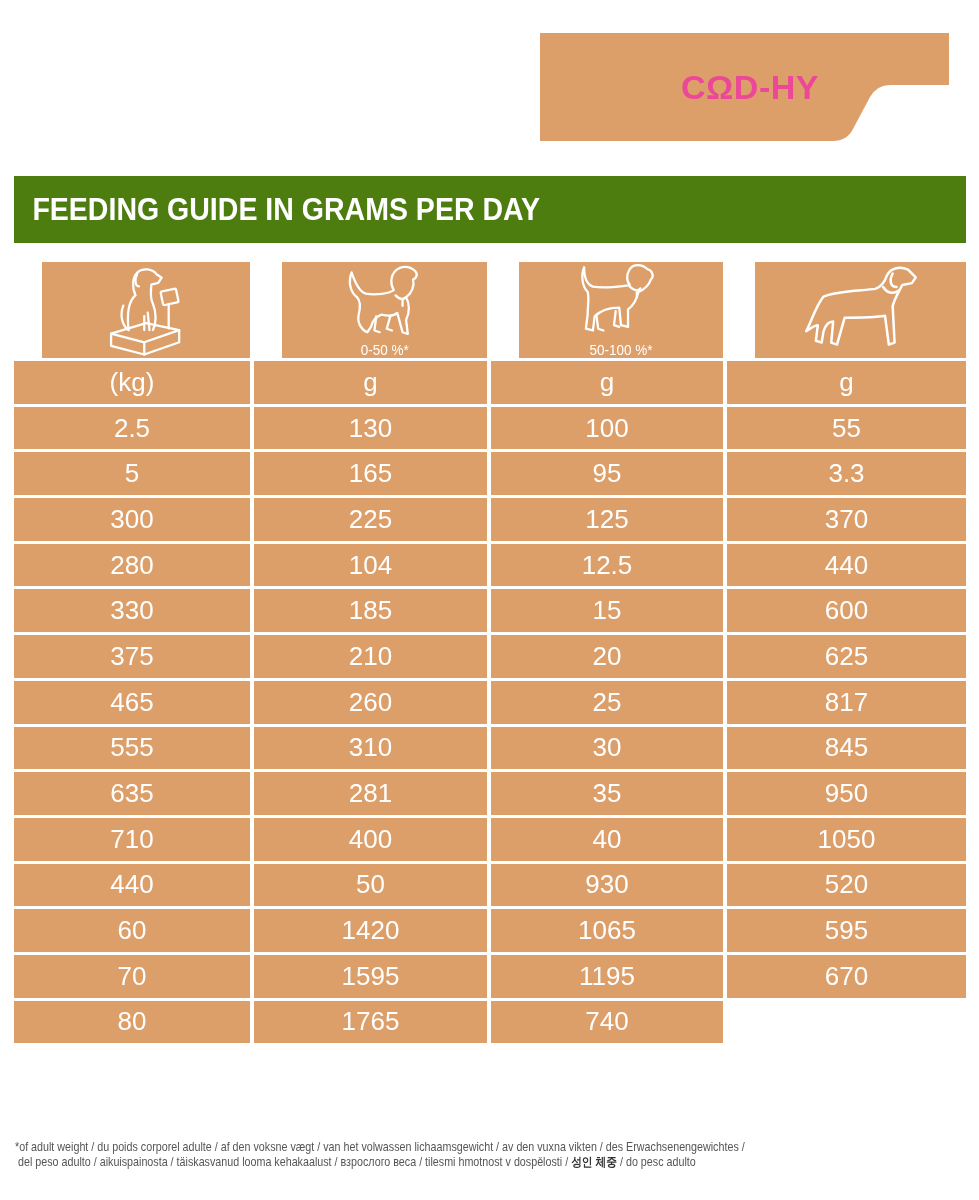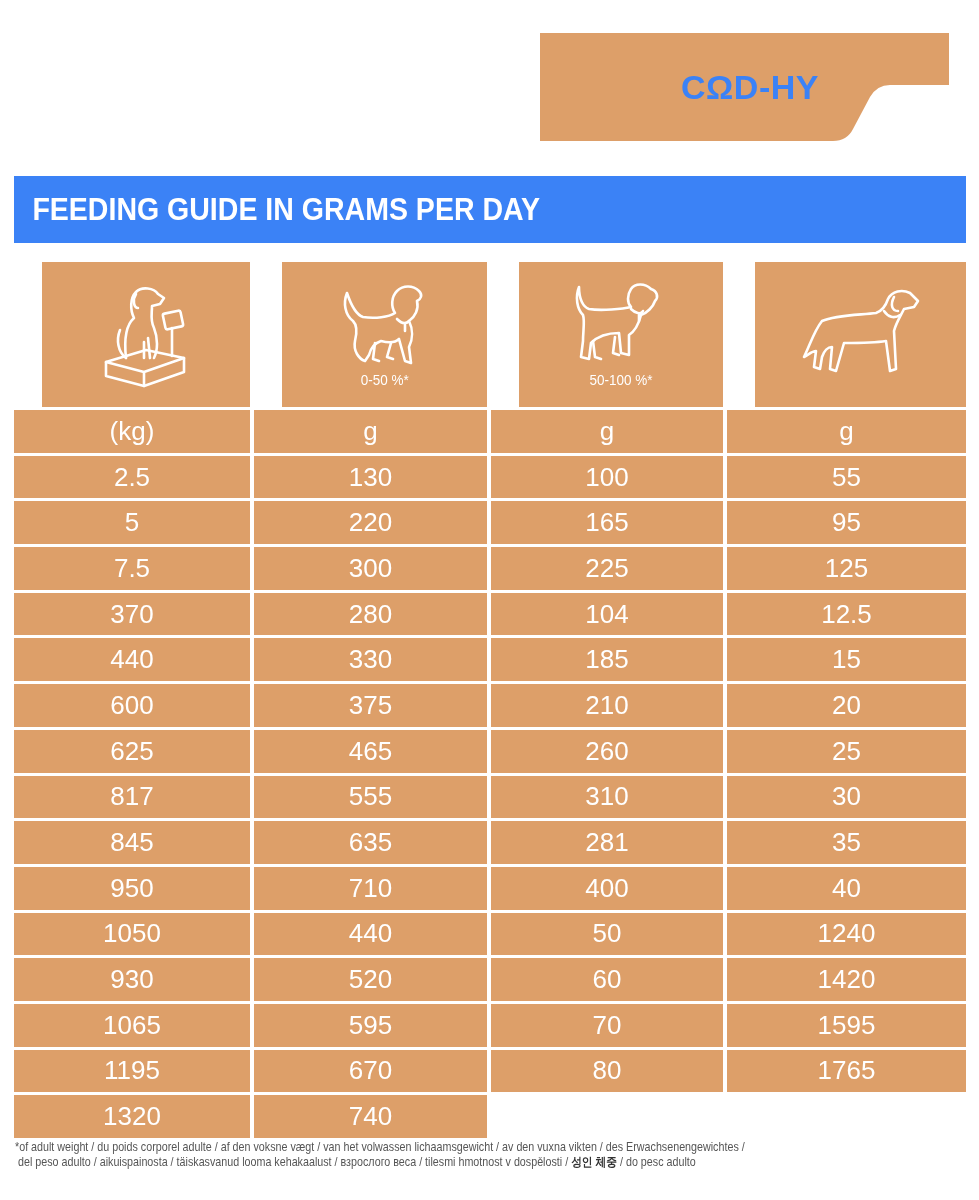--- a/index.html
+++ b/index.html
@@ -7,39 +7,39 @@
     width:979px; height:1200px; background:#ffffff; position:relative; overflow:hidden;
     font-family:"Liberation Sans", "DejaVu Sans", sans-serif;
   }
   .brand-tab {
     position:absolute; left:540px; top:33px; width:409px; height:108px;
   }
   .brand-tab svg { position:absolute; left:0; top:0; }
   .brand-name {
     position:absolute; left:0; top:0; width:330px; height:108px;
     display:flex; align-items:center; justify-content:center;
-    color:#3b82f6; font-weight:bold; font-size:34px; letter-spacing:0.5px; padding-left:90px; box-sizing:border-box;
+    color:#ec4899; font-weight:bold; font-size:34px; letter-spacing:0.5px; padding-left:90px; box-sizing:border-box;
   }
   .title-bar {
-    position:absolute; left:14px; top:176px; width:952px; height:67px; background:#3b82f6;
+    position:absolute; left:14px; top:176px; width:952px; height:67px; background:#4d7c0f;
     display:flex; align-items:center;
   }
   .title-bar span {
     color:#fff; font-weight:bold; font-size:31px; padding-left:20px; transform:scaleX(0.92); transform-origin:left center; white-space:nowrap;
   }
   .table {
     position:absolute; left:14px; top:262px; width:952px;
     display:grid; grid-template-columns:236px 233px 232px 239px; column-gap:4px; row-gap:3px;
   }
   .cell {
     background:#dd9f69; color:#fff; display:flex; align-items:center; justify-content:center;
     font-size:26px; height:42.7px;
   }
   .hcell {
-    height:145px; flex-direction:column; justify-content:center; position:relative;margin-left:28px;
+    height:96px; flex-direction:column; justify-content:center; position:relative;margin-left:28px;
   }
   .hcell .pct { font-size:15px; margin-top:0px; transform:scaleX(0.9); }
   .footnote {
     position:absolute; left:15px; top:1140px; width:960px; color:#555; font-size:12.2px; line-height:15px;
     transform:scaleX(0.88); transform-origin:left top; white-space:nowrap;
   }
   .footnote b { color:#333; }
 </style>
 </head>
 <body>
@@ -97,25 +97,24 @@
   <div class="cell">g</div>
   <div class="cell">g</div>
   <div class="cell">g</div>
 
   <div class="cell">2.5</div>
   <div class="cell">130</div>
   <div class="cell">100</div>
   <div class="cell">55</div>
 
   <div class="cell">5</div>
-  <div class="cell">220</div>
   <div class="cell">165</div>
   <div class="cell">95</div>
 
-  <div class="cell">7.5</div>
+  <div class="cell">3.3</div>
   <div class="cell">300</div>
   <div class="cell">225</div>
   <div class="cell">125</div>
 
   <div class="cell">370</div>
   <div class="cell">280</div>
   <div class="cell">104</div>
 
   <div class="cell">12.5</div>
   <div class="cell">440</div>
@@ -145,36 +144,34 @@
   <div class="cell">35</div>
   <div class="cell">950</div>
   <div class="cell">710</div>
   <div class="cell">400</div>
 
   <div class="cell">40</div>
   <div class="cell">1050</div>
   <div class="cell">440</div>
 
   <div class="cell">50</div>
-  <div class="cell">1240</div>
   <div class="cell">930</div>
   <div class="cell">520</div>
 
   <div class="cell">60</div>
   <div class="cell">1420</div>
   <div class="cell">1065</div>
   <div class="cell">595</div>
 
   <div class="cell">70</div>
   <div class="cell">1595</div>
   <div class="cell">1195</div>
   <div class="cell">670</div>
 
   <div class="cell">80</div>
   <div class="cell">1765</div>
-  <div class="cell">1320</div>
   <div class="cell">740</div>
 </div>
 
 <div class="footnote">
   <div>*of adult weight / du poids corporel adulte / af den voksne vægt / van het volwassen lichaamsgewicht / av den vuxna vikten / des Erwachsenengewichtes /</div>
   <div>&nbsp;<span>del peso adulto / aikuispainosta / täiskasvanud looma kehakaalust / взрослого веса / tilesmi hmotnost v dospělosti / </span><b>성인 체중</b><span> / do pesc adulto</span></div>
 </div>
 
 </body></html>

